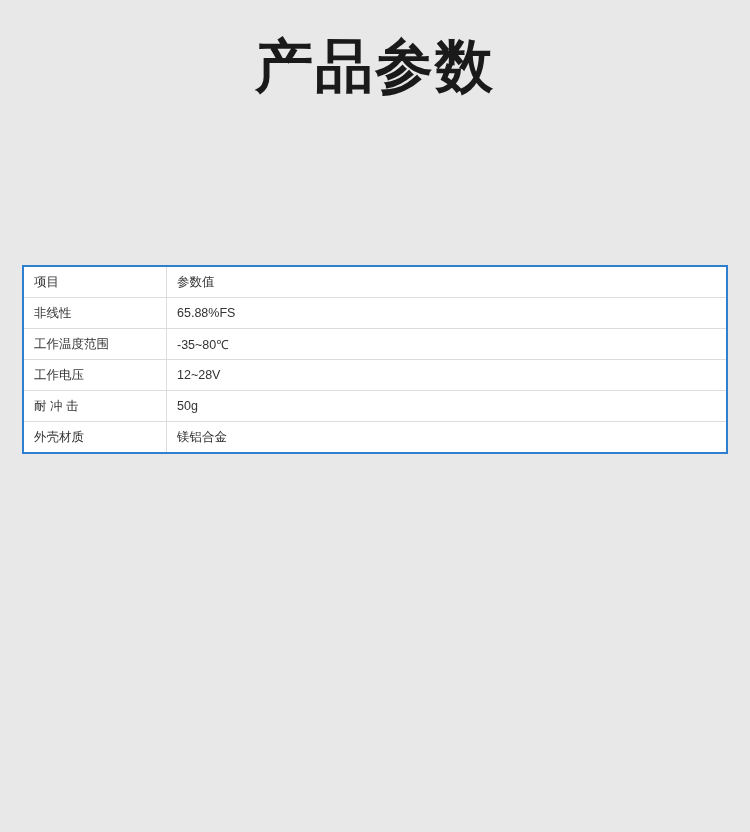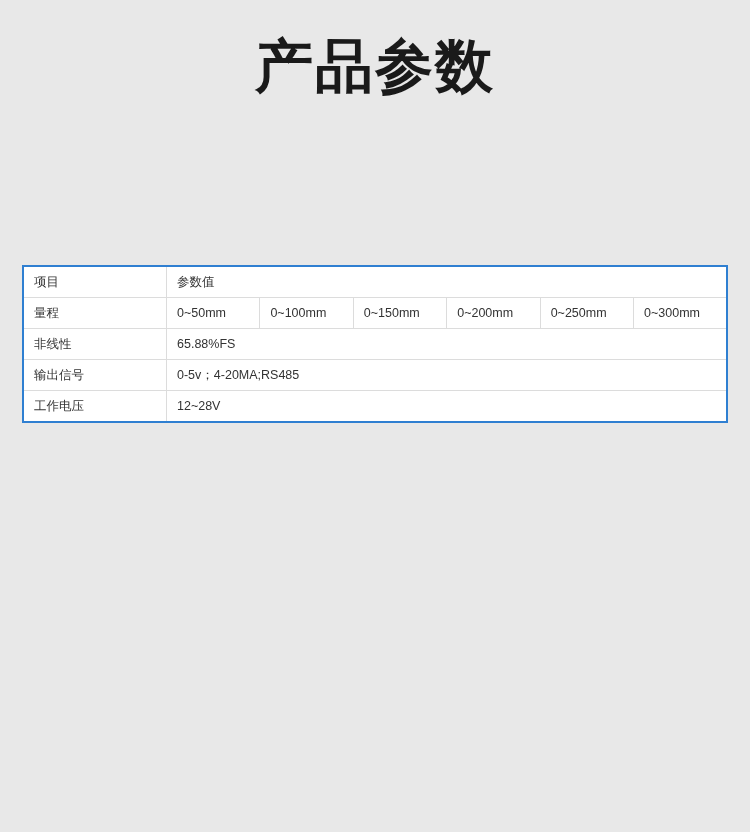--- a/index.html
+++ b/index.html
@@ -77,37 +77,36 @@
   <div class="page-title">产品参数</div>
 
   <div class="spec-table-wrap">
     <table class="spec-table">
       <tbody>
         <tr>
           <td class="label-cell">项目</td>
           <td colspan="6">参数值</td>
         </tr>
         <tr>
-          <td class="label-cell">量程</td>
-          <td class="range-cell">0~50mm</td>
-          <td class="range-cell">0~100mm</td>
-          <td class="range-cell">0~150mm</td>
-          <td class="range-cell">0~200mm</td>
-          <td class="range-cell">0~250mm</td>
-          <td class="range-cell">0~300mm</td>
-        </tr>
-        <tr>
           <td class="label-cell">非线性</td>
           <td colspan="6">65.88%FS</td>
         </tr>
         <tr>
-          <td class="label-cell">输出信号</td>
-          <td colspan="6">0-5v；4-20MA;RS485</td>
+          <td class="label-cell">工作温度范围</td>
+          <td colspan="6">-35~80℃</td>
         </tr>
         <tr>
           <td class="label-cell">工作电压</td>
           <td colspan="6">12~28V</td>
+        </tr>
+        <tr>
+          <td class="label-cell">耐 冲 击</td>
+          <td colspan="6">50g</td>
+        </tr>
+        <tr>
+          <td class="label-cell">外壳材质</td>
+          <td colspan="6">镁铝合金</td>
         </tr>
       </tbody>
     </table>
   </div>
 
 </div>
 
 </body></html>

